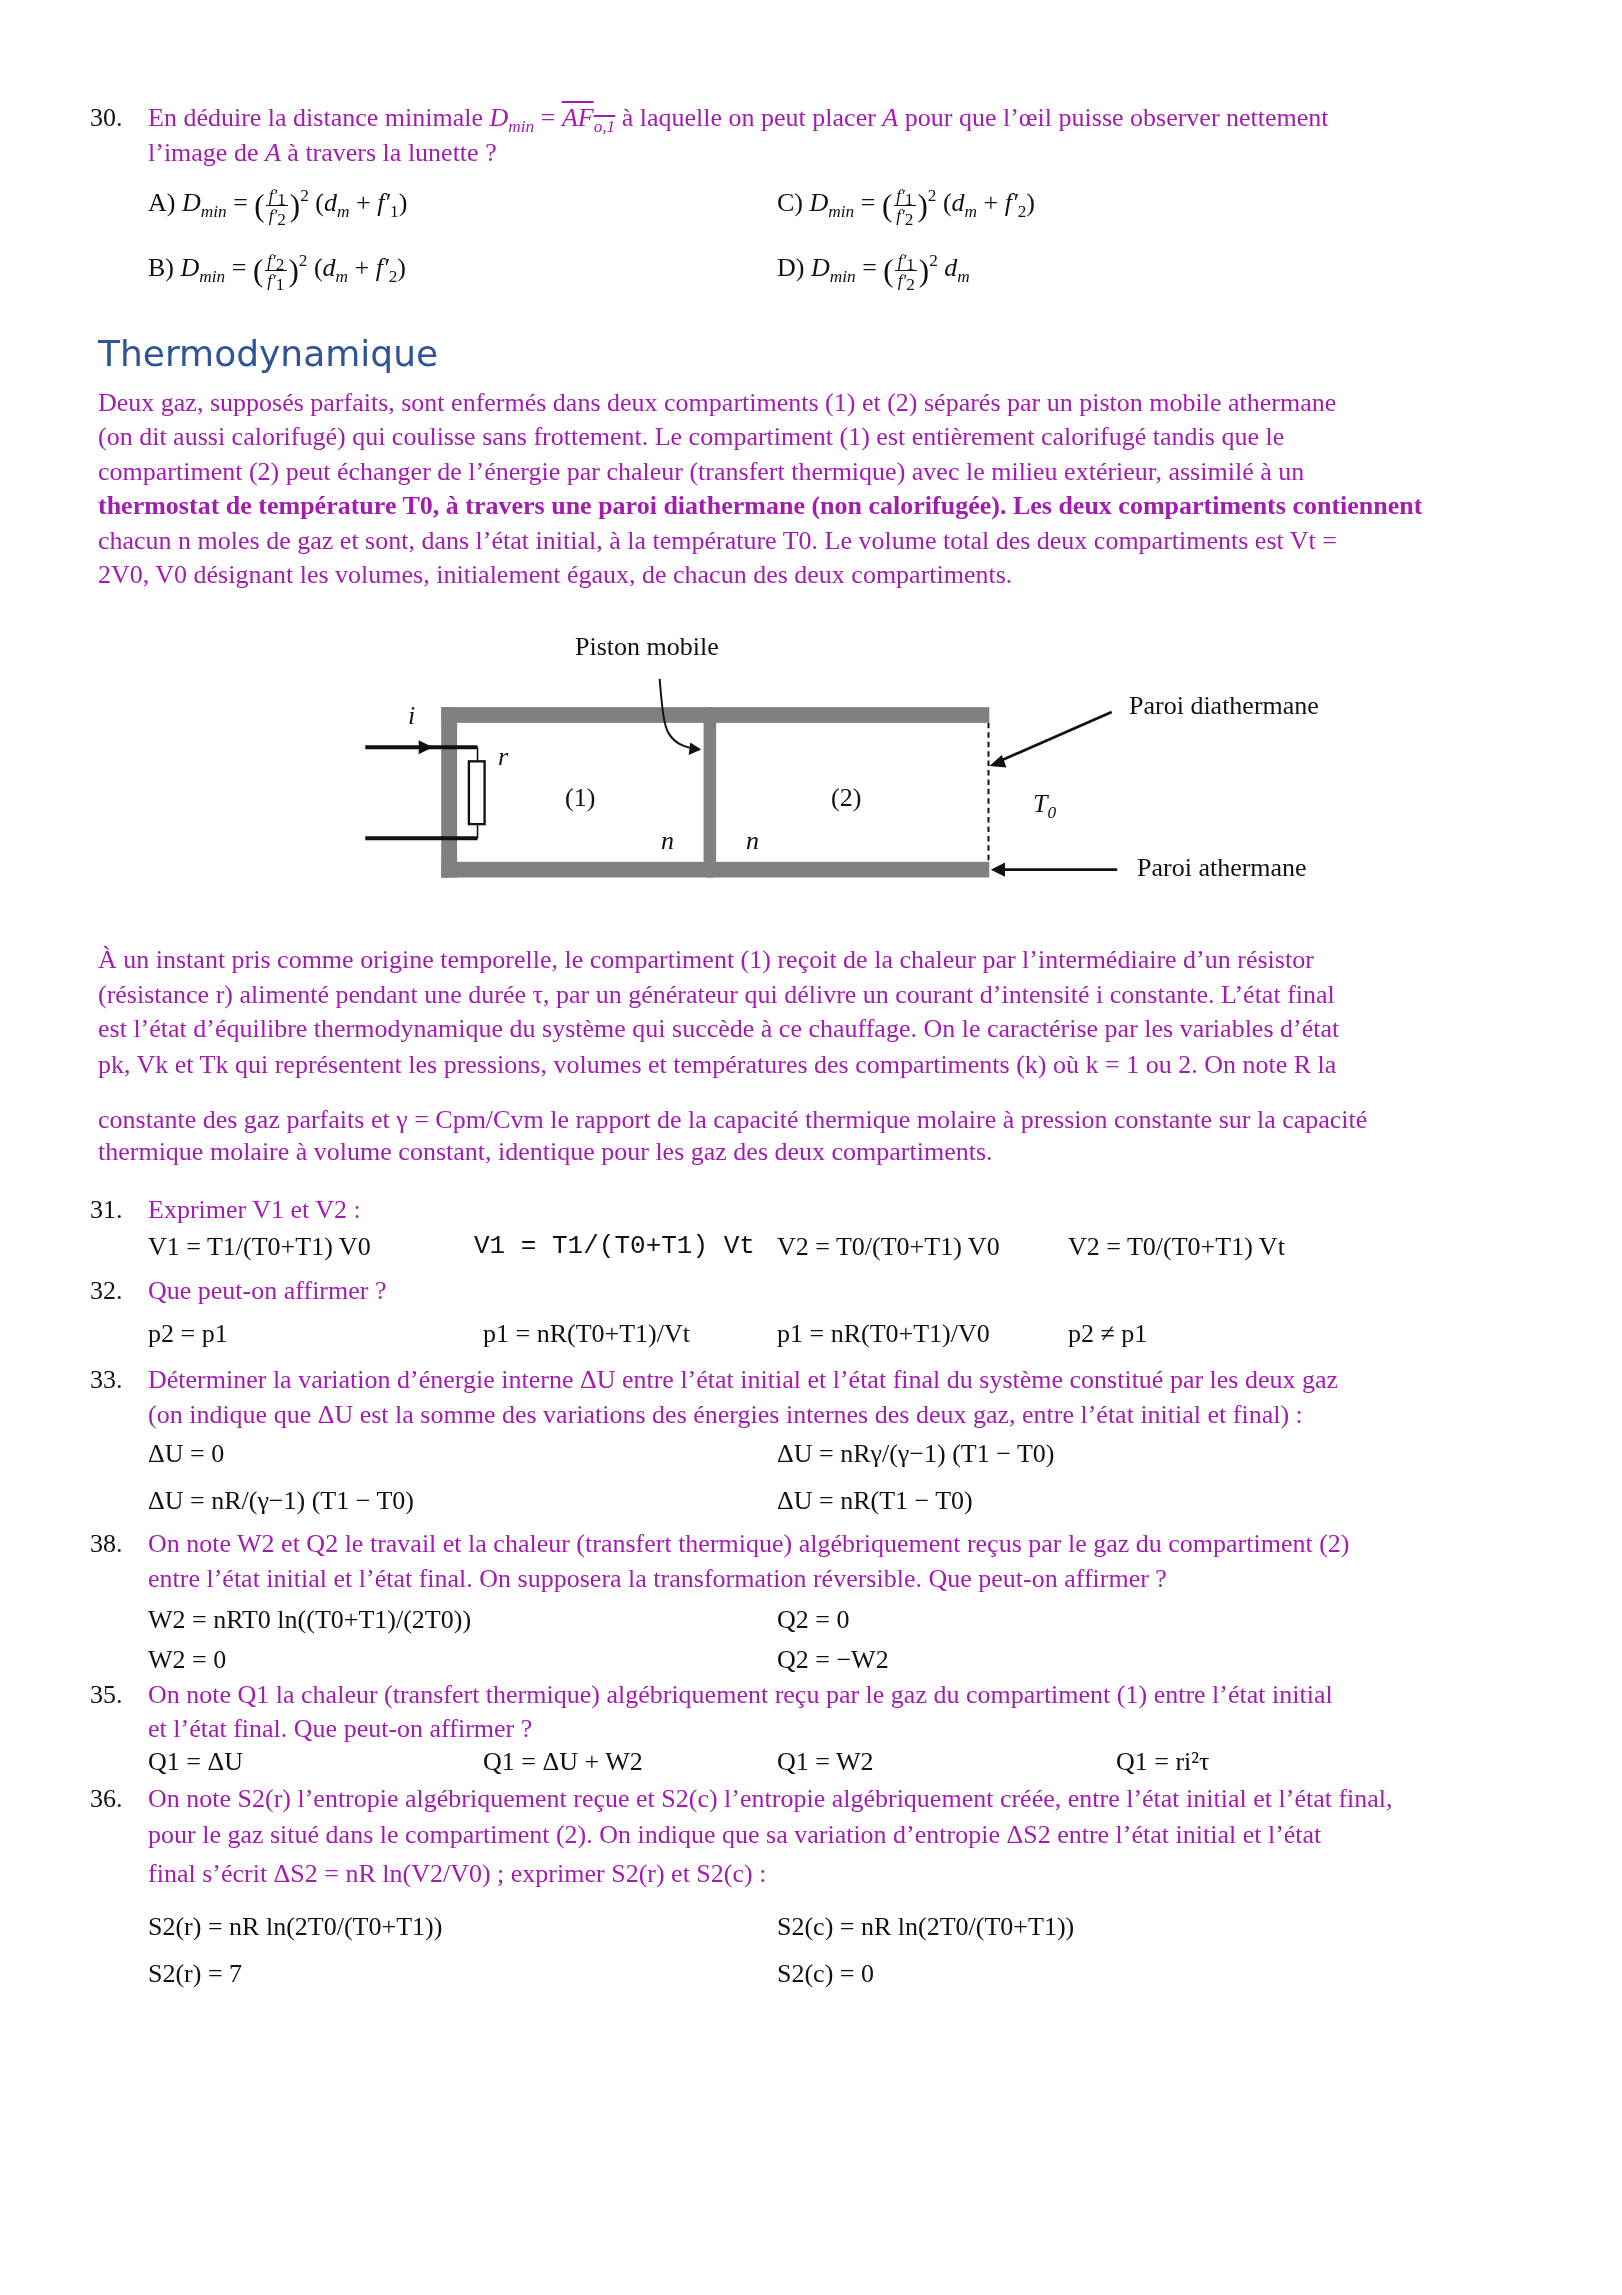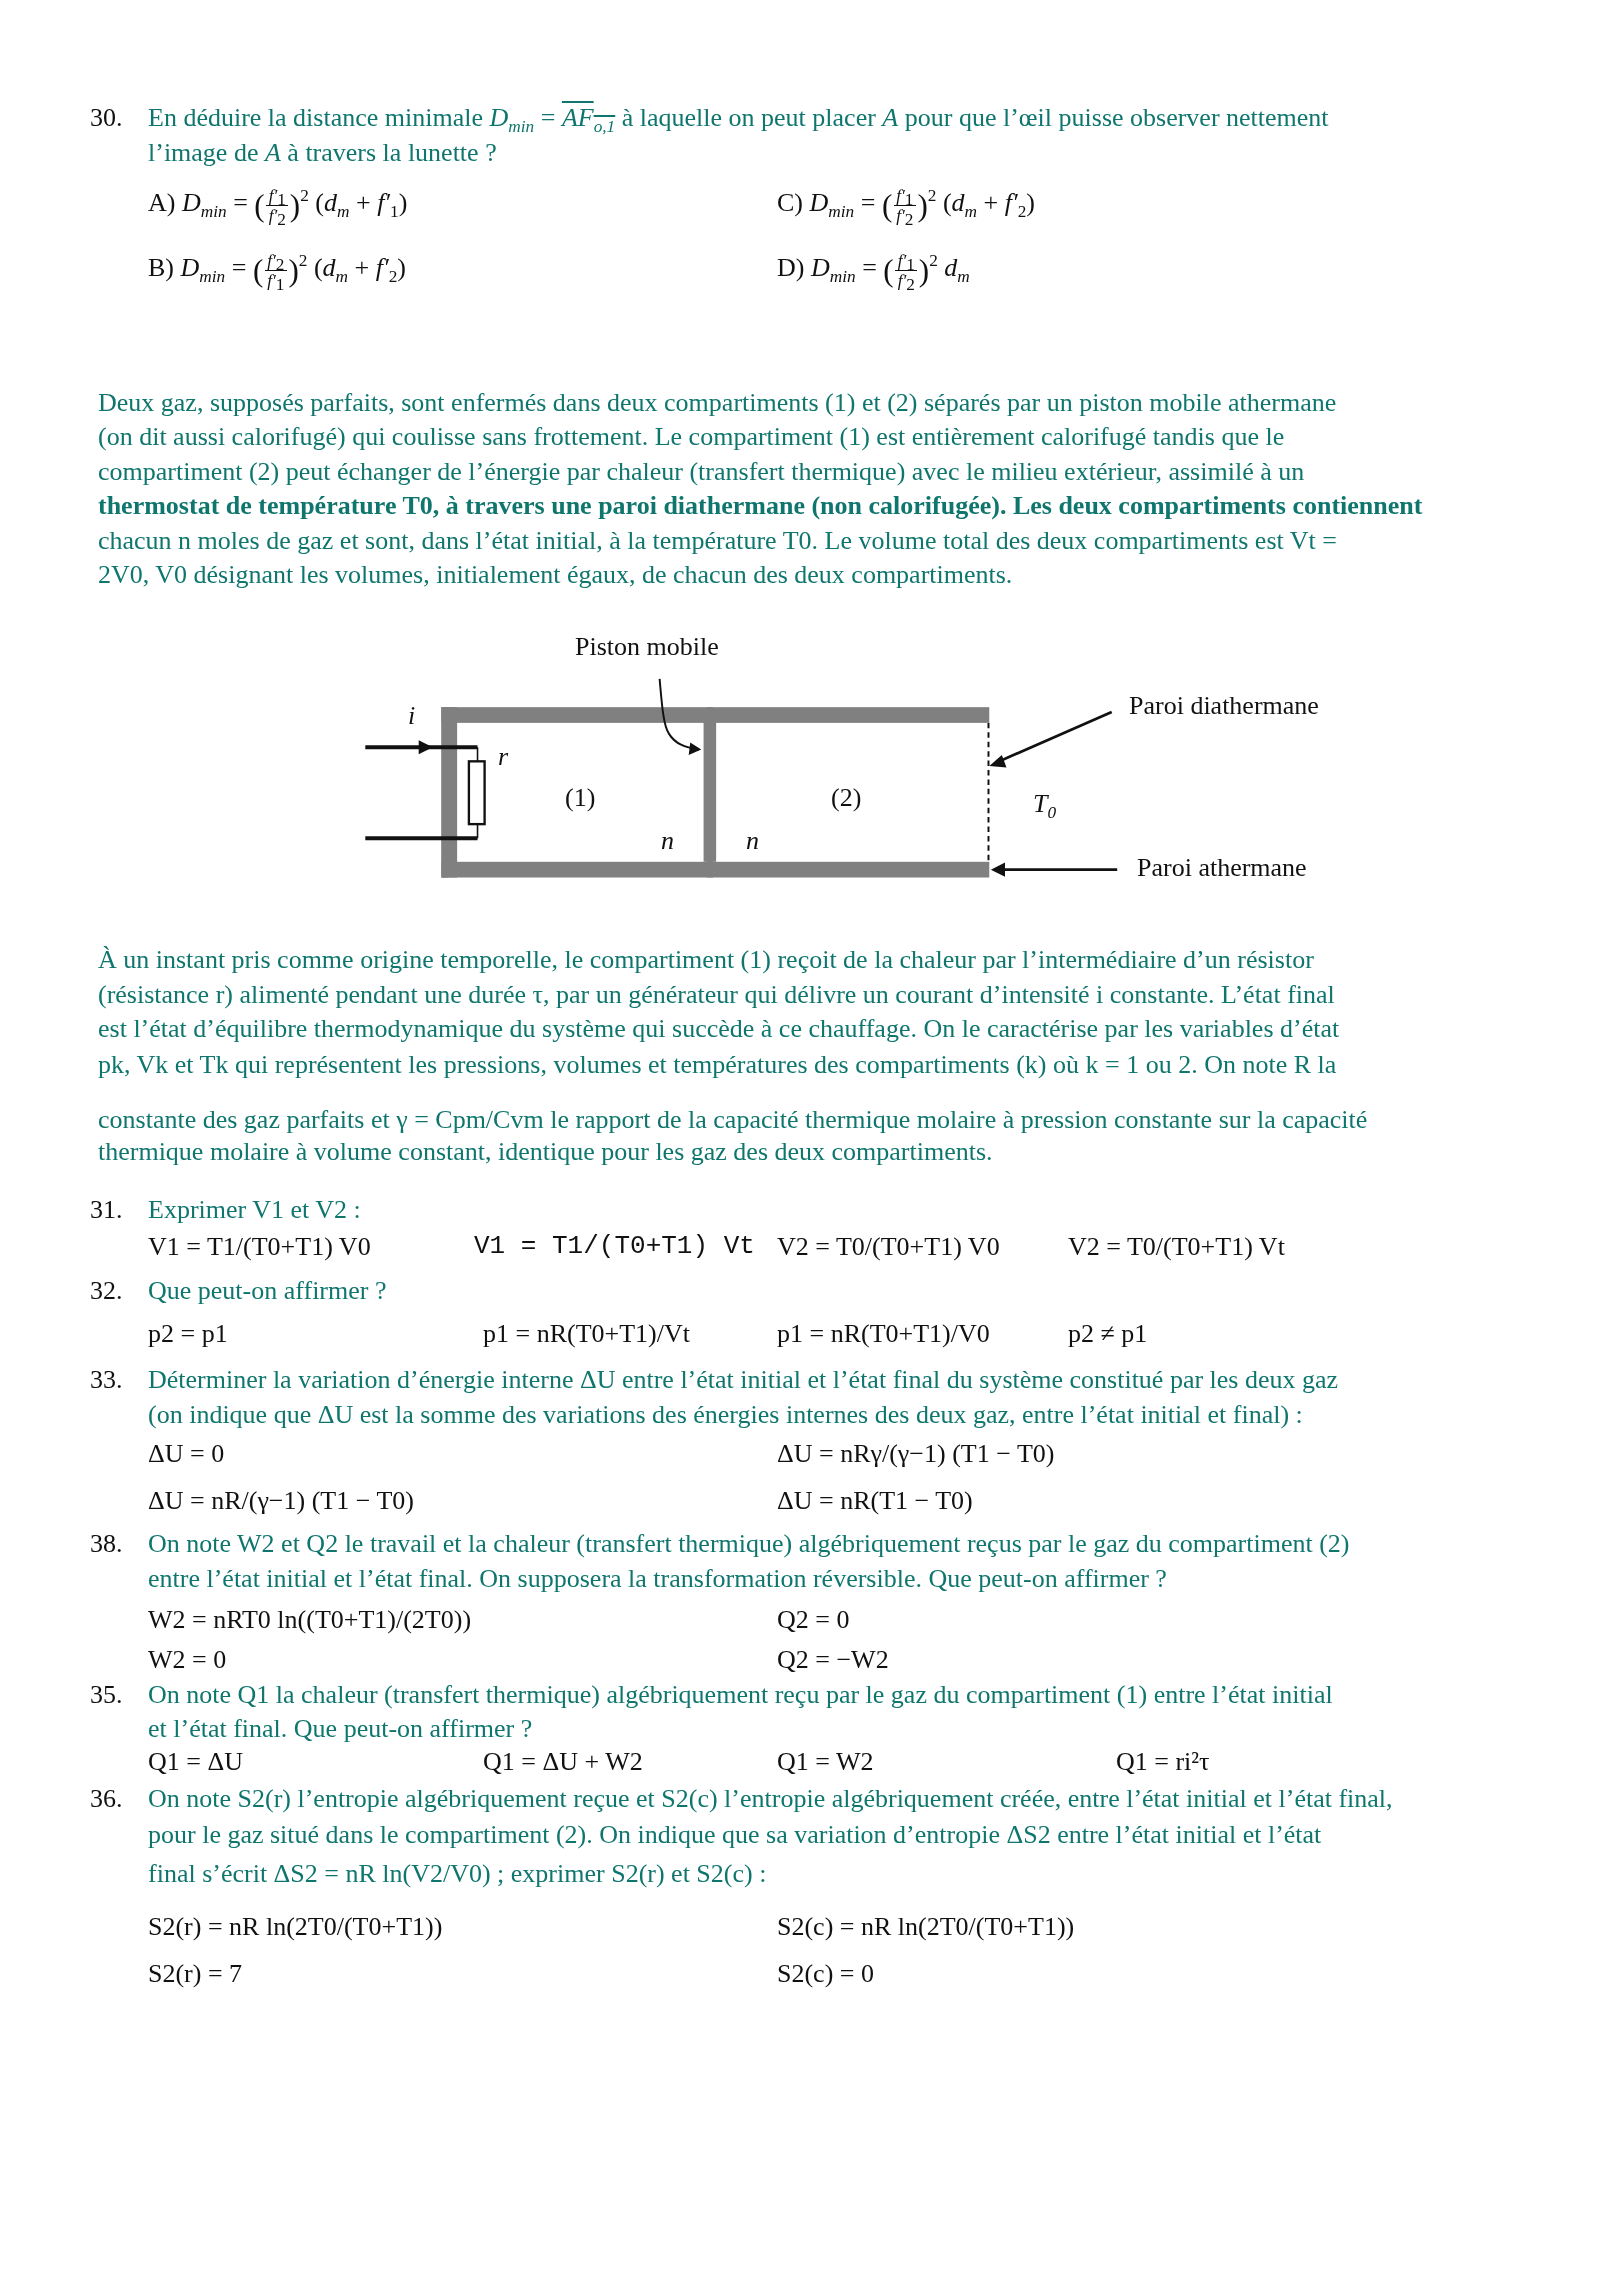--- a/index.html
+++ b/index.html
@@ -1,20 +1,20 @@
 <!DOCTYPE html>
 <html style="font-size:12.6px"><head>
 <meta charset="utf-8">
 <style>
   html, body { margin:0; padding:0; background:#ffffff; }
   body { width:1623px; height:2295px; position:relative; overflow:hidden;
          font-family:"DejaVu Serif", "Liberation Serif", serif; color:#111; }
   .page { position:absolute; left:0; top:0; width:1351px; height:2295px; }
   .txt { position:absolute; font-family:"Liberation Serif", "DejaVu Serif", serif;
-         font-size:26px; line-height:35px; color:#0f766e; white-space:nowrap; }
+         font-size:26px; line-height:35px; color:#a21caf; white-space:nowrap; }
   .qnum { position:absolute; font-family:"Liberation Serif", serif; font-size:26px; line-height:35px; }
   .opt { position:absolute; font-family:"Liberation Serif", serif; font-size:26px; line-height:35px; white-space:nowrap; }
   .heading { position:absolute; font-family:"DejaVu Sans", "Liberation Sans", sans-serif;
              font-size:36px; line-height:44px; color:#2f5597; font-weight:normal; }
   .diag-label { position:absolute; font-family:"Liberation Serif", serif; font-size:26px; white-space:nowrap; color:#111; }
   i.m, .m { font-style:italic; }
   .frac { display:inline-block; vertical-align:middle; text-align:center; font-size:17.3px; line-height:19px; margin:0 1.6px; }
   .frac .num { display:block; border-bottom:1.6px solid #111; padding:0 2.4px; }
   .frac .den { display:block; padding:0 2.4px; }
   sub, sup { font-size:17.3px; line-height:0; }
@@ -29,20 +29,21 @@
     <div class="qnum" style="left:90px; top:100px;">30.</div>
     <div class="txt" style="left:148px; top:100px;"><span>En déduire la distance minimale </span><i class="m">D<sub>min</sub></i> = <span style="text-decoration:overline;"><i class="m">AF<sub>o,1</sub></i></span><span> à laquelle on peut placer </span><i class="m">A</i><span> pour que l’œil puisse observer nettement</span></div>
     <div class="txt" style="left:148px; top:135px;"><span>l’image de </span><i class="m">A</i><span> à travers la lunette ?</span></div>
 
     <div class="opt" style="left:148px; top:185px;">A) <i class="m">D<sub>min</sub></i> = <span class="paren">(</span><span class="frac"><span class="num"><i>f′</i><sub>1</sub></span><span class="den"><i>f′</i><sub>2</sub></span></span><span class="paren">)</span><sup>2</sup> (<i>d<sub>m</sub></i> + <i>f′</i><sub>1</sub>)</div>
     <div class="opt" style="left:777px; top:185px;">C) <i class="m">D<sub>min</sub></i> = <span class="paren">(</span><span class="frac"><span class="num"><i>f′</i><sub>1</sub></span><span class="den"><i>f′</i><sub>2</sub></span></span><span class="paren">)</span><sup>2</sup> (<i>d<sub>m</sub></i> + <i>f′</i><sub>2</sub>)</div>
     <div class="opt" style="left:148px; top:250px;">B) <i class="m">D<sub>min</sub></i> = <span class="paren">(</span><span class="frac"><span class="num"><i>f′</i><sub>2</sub></span><span class="den"><i>f′</i><sub>1</sub></span></span><span class="paren">)</span><sup>2</sup> (<i>d<sub>m</sub></i> + <i>f′</i><sub>2</sub>)</div>
     <div class="opt" style="left:777px; top:250px;">D) <i class="m">D<sub>min</sub></i> = <span class="paren">(</span><span class="frac"><span class="num"><i>f′</i><sub>1</sub></span><span class="den"><i>f′</i><sub>2</sub></span></span><span class="paren">)</span><sup>2</sup> <i>d<sub>m</sub></i></div>
   </div>
 
+  <div class="heading" style="left:98px; top:332px;">Thermodynamique</div>
 
   <div>
     <div class="txt" style="left:98px; top:385px; width:1437px;">Deux gaz, supposés parfaits, sont enfermés dans deux compartiments (1) et (2) séparés par un piston mobile athermane</div>
     <div class="txt" style="left:98px; top:419px;">(on dit aussi calorifugé) qui coulisse sans frottement. Le compartiment (1) est entièrement calorifugé tandis que le</div>
     <div class="txt" style="left:98px; top:454px;">compartiment (2) peut échanger de l’énergie par chaleur (transfert thermique) avec le milieu extérieur, assimilé à un</div>
     <div class="txt" style="left:98px; top:488px;font-weight:bold;">thermostat de température T0, à travers une paroi diathermane (non calorifugée). Les deux compartiments contiennent</div>
     <div class="txt" style="left:98px; top:523px;">chacun n moles de gaz et sont, dans l’état initial, à la température T0. Le volume total des deux compartiments est Vt =</div>
     <div class="txt" style="left:98px; top:557px;">2V0, V0 désignant les volumes, initialement égaux, de chacun des deux compartiments.</div>
   </div>
 

